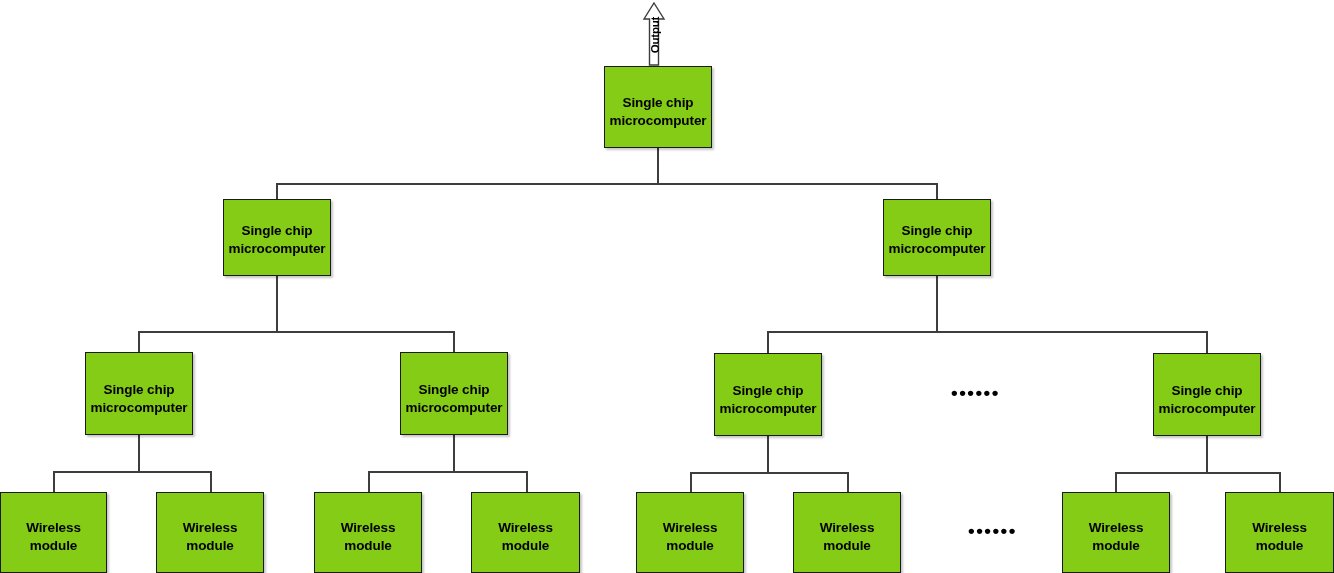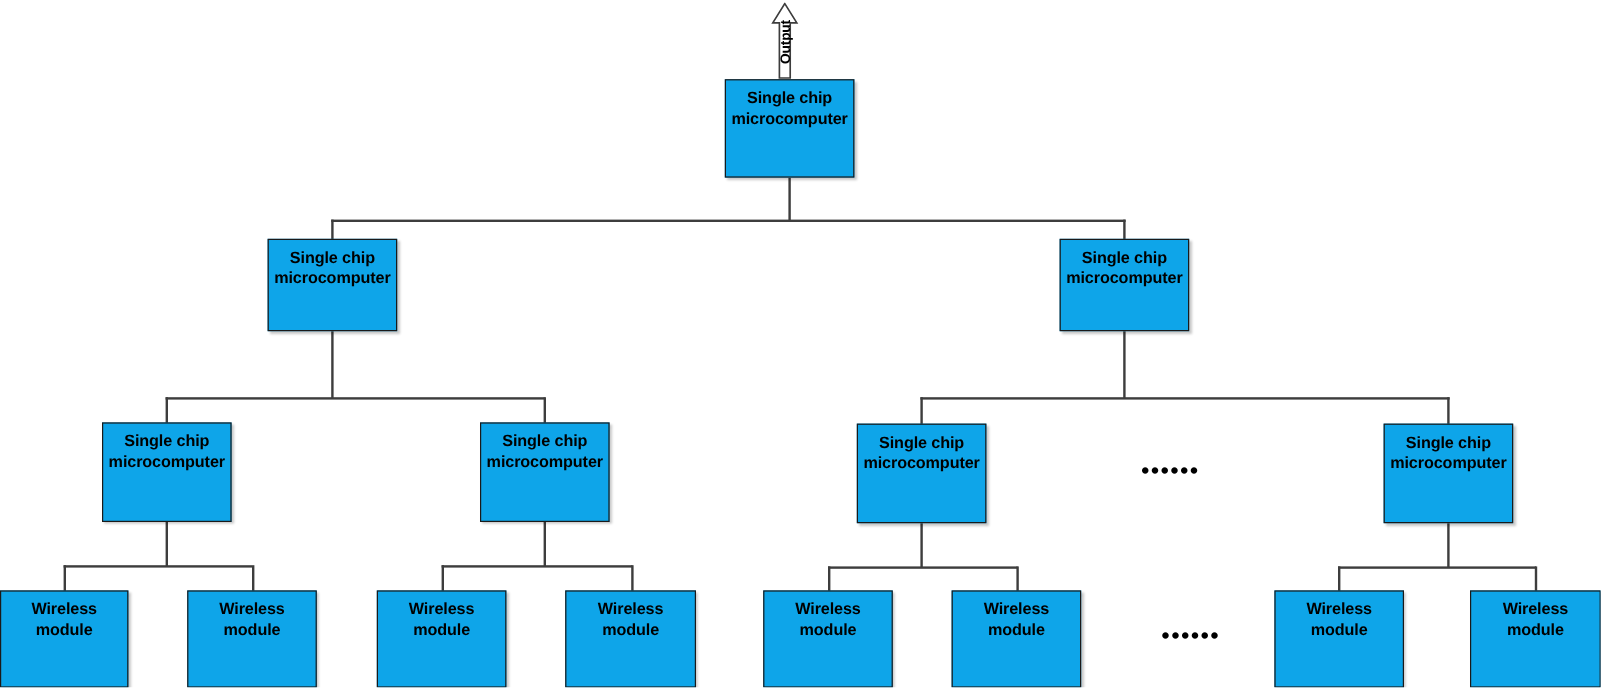--- a/index.html
+++ b/index.html
@@ -13,33 +13,33 @@
   #canvas {
     position: relative;
     width: 1334px;
     height: 573px;
     background: #ffffff;
     overflow: hidden;
   }
   .node {
     position: absolute;
     box-sizing: border-box;
-    background: #0ea5e9;
+    background: #84cc16;
     border: 1.5px solid #1a1a1a;
     box-shadow: 2px 2px 2px rgba(0,0,0,0.22);
     display: flex;
-    align-items: flex-start;
+    align-items: flex-end;
     justify-content: center;
     text-align: center;
     font-weight: bold;
     font-size: 13.5px;
     line-height: 1.28;
     color: #000000;
     letter-spacing: -0.1px;
-    padding: 6px 3px;
+    padding: 18px 3px;
   }
   .node span {
     display: block;
     white-space: pre-line;
   }
   .edge {
     position: absolute;
     background: #3d3d3d;
   }
   .edge.v { width: 1.5px; }

